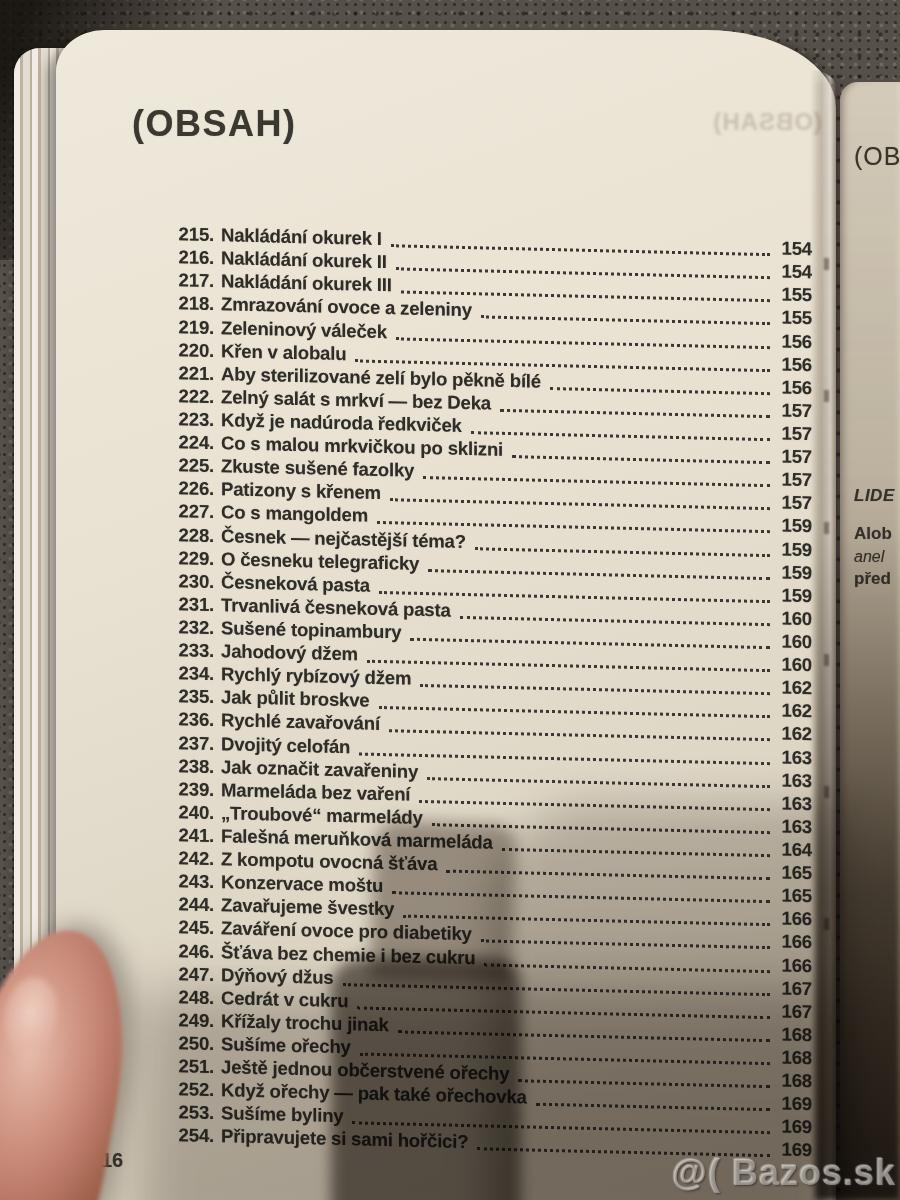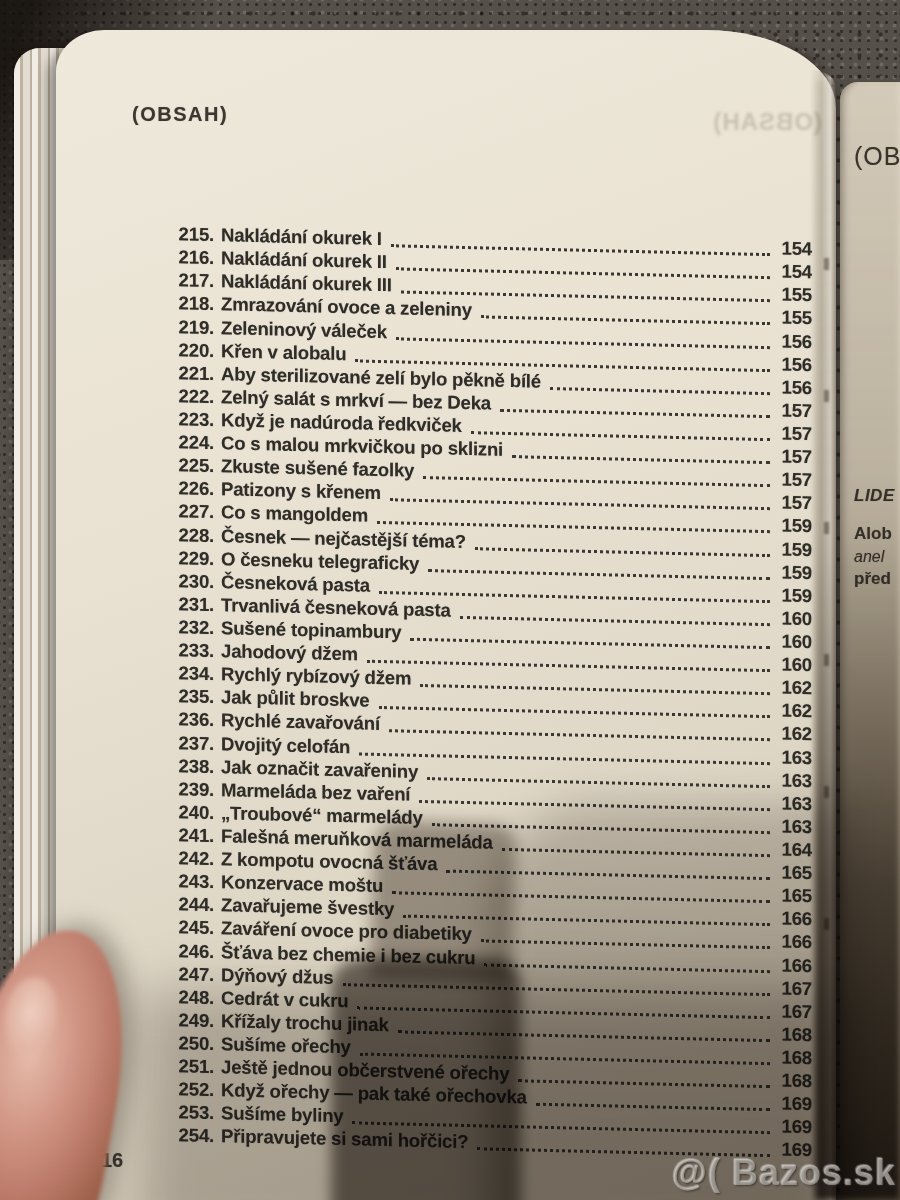--- a/index.html
+++ b/index.html
@@ -61,21 +61,21 @@
   }
   .gap-ticks{
     position:absolute;left:824px;top:200px;width:5px;height:820px;
     background:repeating-linear-gradient(180deg,
       transparent 0 58px, rgba(70,58,45,0.5) 58px 70px, transparent 70px 132px);
     filter:blur(1px);z-index:5;
   }
   
   .page-title{
     position:absolute;left:132px;top:103px;
-    font-size:20px;font-weight:600;letter-spacing:1.5px;color:#3b3832;
+    font-size:36px;font-weight:600;letter-spacing:1.5px;color:#3b3832;
     text-shadow:0 0 1px rgba(55,50,44,0.4);z-index:6;
   }
   .title-showthrough{
     position:absolute;left:672px;top:108px;width:150px;
     font-size:24px;font-weight:600;letter-spacing:1px;
     color:rgba(112,96,76,0.28);transform:scaleX(-1);
     filter:blur(1.6px);z-index:6;
   }
   .toc{
     position:absolute;left:168px;top:222px;width:644px;

